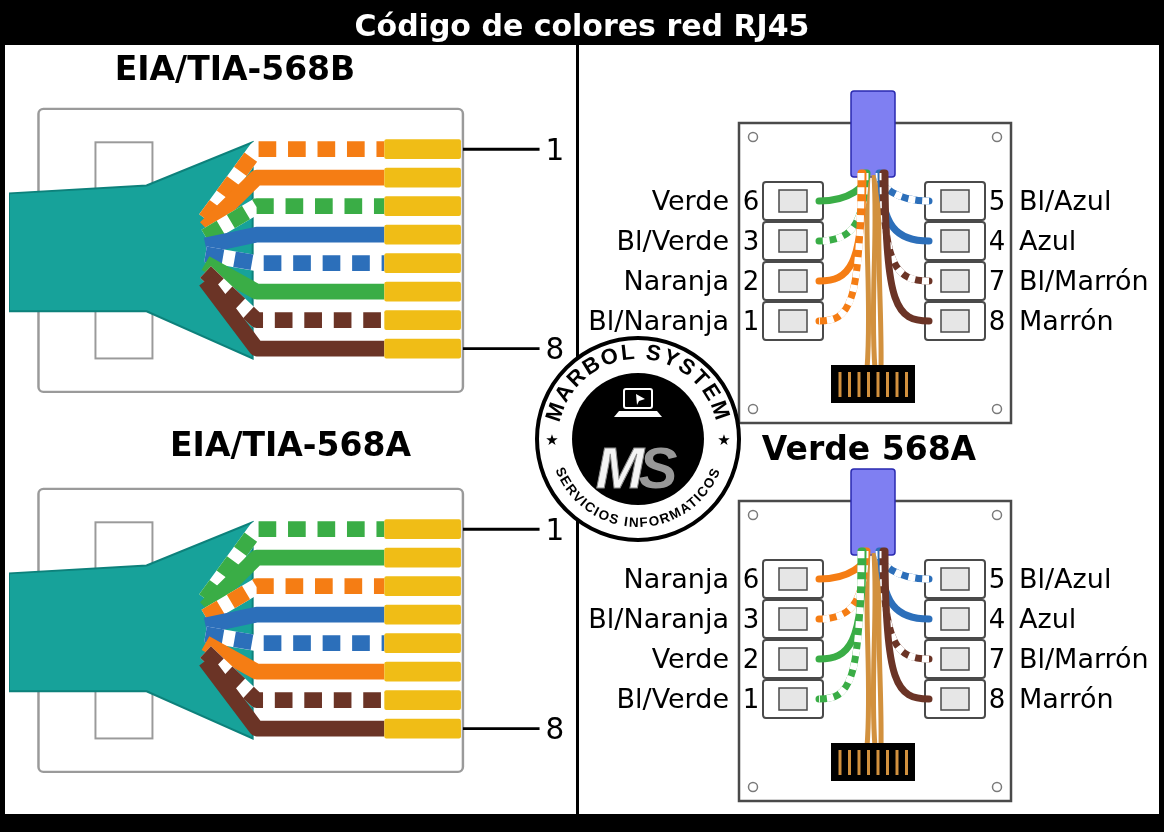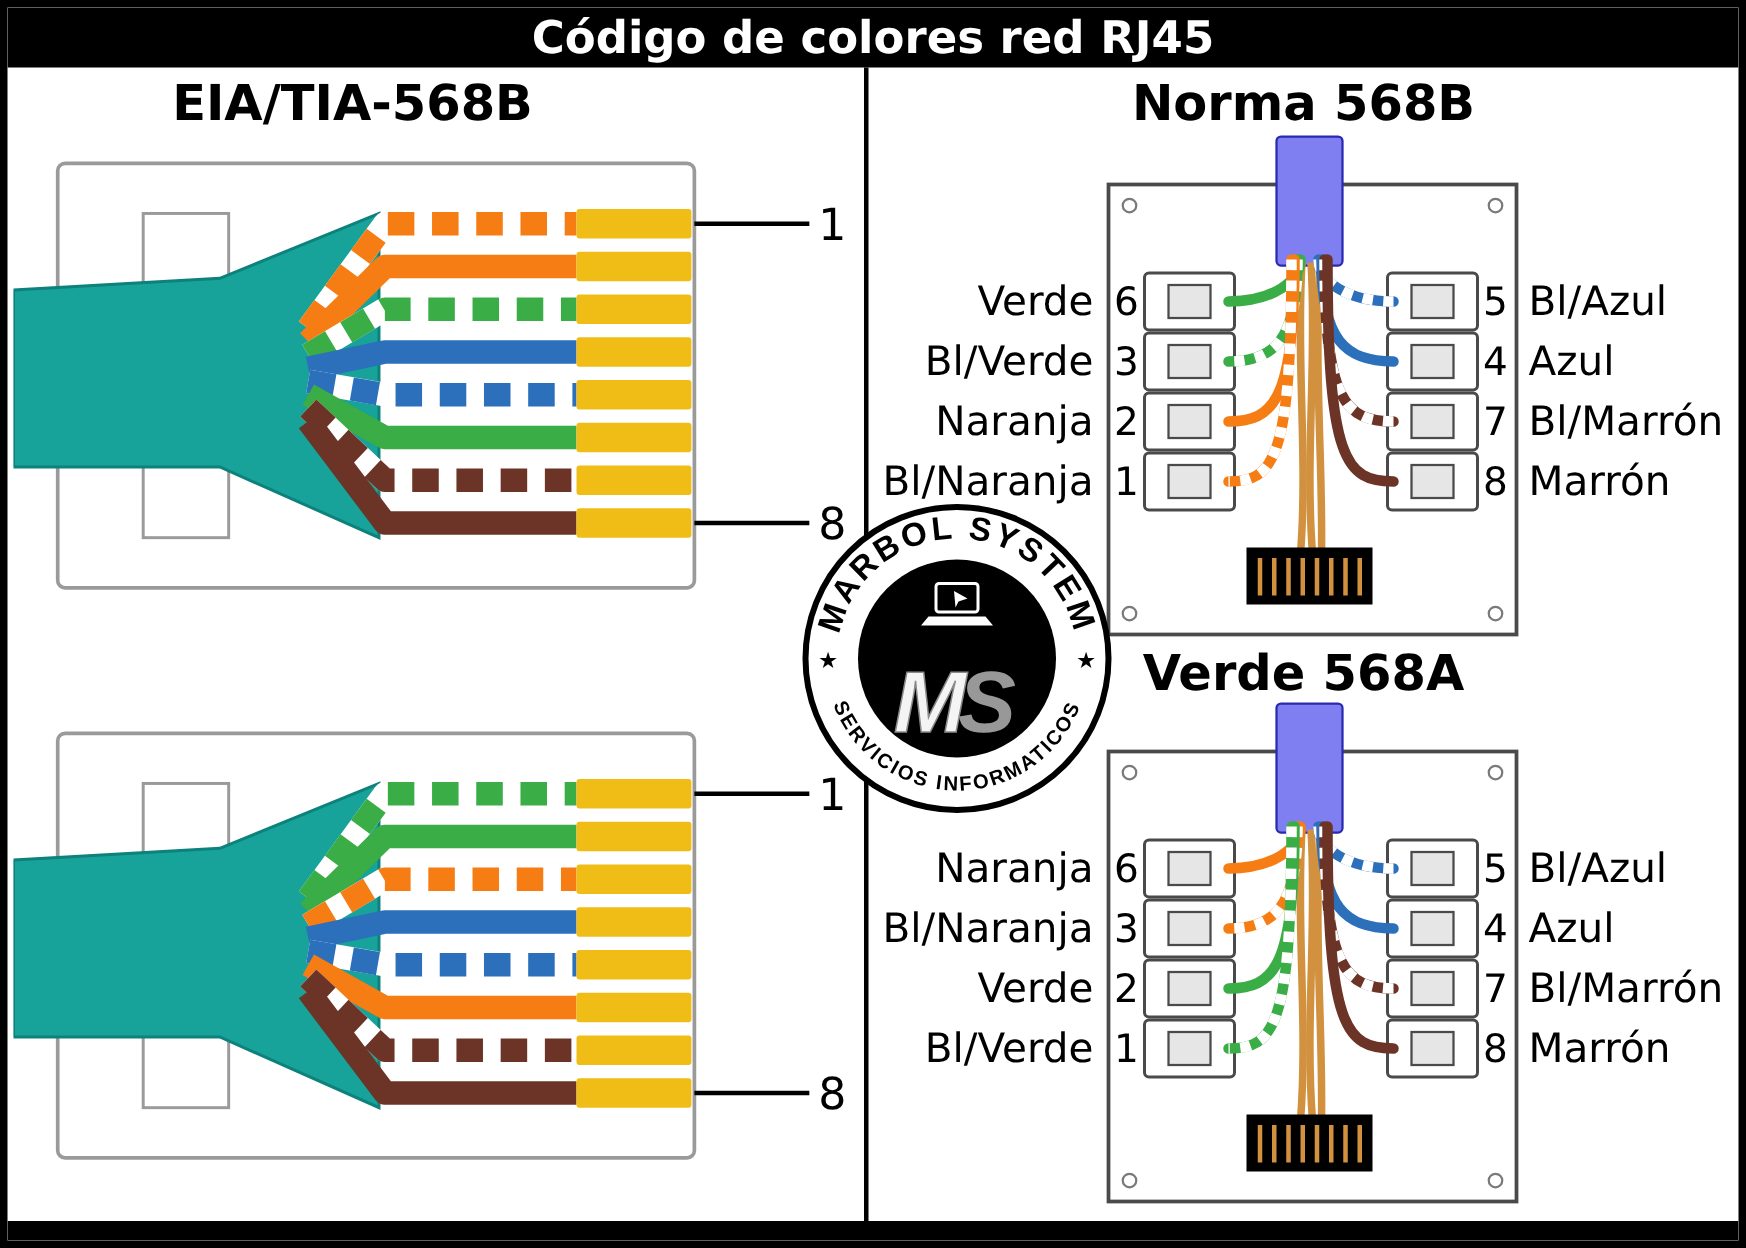--- a/index.html
+++ b/index.html
@@ -73,20 +73,21 @@
         <rect x="382" y="211" width="78" height="20" rx="2" fill="#f0bd16"></rect>
         <path d="M 200 181 L 252 250 L 382 250" fill="none" stroke="#6b3426" stroke-width="16" stroke-linejoin="round"></path>
         <rect x="382" y="240" width="78" height="20" rx="2" fill="#f0bd16"></rect>
         <line x1="462" y1="47" x2="540" y2="47" stroke="#000" stroke-width="3"></line>
         <line x1="462" y1="250" x2="540" y2="250" stroke="#000" stroke-width="3"></line>
       </g>
     <text class="pin-num" x="546" y="58">1</text>
     <text class="pin-num" x="546" y="261">8</text>
   </svg>
 
+  <div class="heading" style="left:0;top:420px;width:571px;">EIA/TIA-568A</div>
 
   <svg class="conn-svg" style="left:4px;top:478px;" viewBox="0 0 572 302">
     <g>
         <rect x="30" y="6" width="432" height="288" rx="5" fill="none" stroke="#9a9a9a" stroke-width="2.5"></rect>
         <rect x="88" y="40" width="58" height="220" fill="none" stroke="#9a9a9a" stroke-width="2"></rect>
         <polygon points="0,92 140,84 248,40 248,260 140,212 0,212" fill="#17a29a" stroke="#0d817b" stroke-width="2"></polygon>
         <path d="M 200 118 L 252 47 L 382 47" fill="none" stroke="#ffffff" stroke-width="16" stroke-linejoin="round"></path>
         <path d="M 200 118 L 252 47 L 382 47" fill="none" stroke="#3aad46" stroke-width="16" stroke-linejoin="round" stroke-dasharray="18 12"></path>
         <rect x="382" y="37" width="78" height="20" rx="2" fill="#f0bd16"></rect>
         <path d="M 200 127 L 252 76 L 382 76" fill="none" stroke="#3aad46" stroke-width="16" stroke-linejoin="round"></path>
@@ -106,21 +107,20 @@
         <rect x="382" y="211" width="78" height="20" rx="2" fill="#f0bd16"></rect>
         <path d="M 200 181 L 252 250 L 382 250" fill="none" stroke="#6b3426" stroke-width="16" stroke-linejoin="round"></path>
         <rect x="382" y="240" width="78" height="20" rx="2" fill="#f0bd16"></rect>
         <line x1="462" y1="47" x2="540" y2="47" stroke="#000" stroke-width="3"></line>
         <line x1="462" y1="250" x2="540" y2="250" stroke="#000" stroke-width="3"></line>
       </g>
     <text class="pin-num" x="546" y="58">1</text>
     <text class="pin-num" x="546" y="261">8</text>
   </svg>
 
-  <div class="heading" style="left:574px;top:44px;width:580px;">Norma 568B</div>
 
   <svg class="jack-svg" style="left:576px;top:84px;" viewBox="0 0 576 352">
     <g>
         <rect x="158" y="34" width="272" height="300" fill="#ffffff" stroke="#4a4a4a" stroke-width="2.5"></rect>
         <circle cx="172" cy="48" r="4.5" fill="none" stroke="#7a7a7a" stroke-width="1.5"></circle>
         <circle cx="416" cy="48" r="4.5" fill="none" stroke="#7a7a7a" stroke-width="1.5"></circle>
         <circle cx="172" cy="320" r="4.5" fill="none" stroke="#7a7a7a" stroke-width="1.5"></circle>
         <circle cx="416" cy="320" r="4.5" fill="none" stroke="#7a7a7a" stroke-width="1.5"></circle>
         <rect x="270" y="2" width="44" height="86" rx="3" fill="#7f7ff2" stroke="#2a2ab0" stroke-width="1.5"></rect>
         <path d="M 287 86 C 283 150 291 215 286 280" fill="none" stroke="#d2913e" stroke-width="5"></path>

